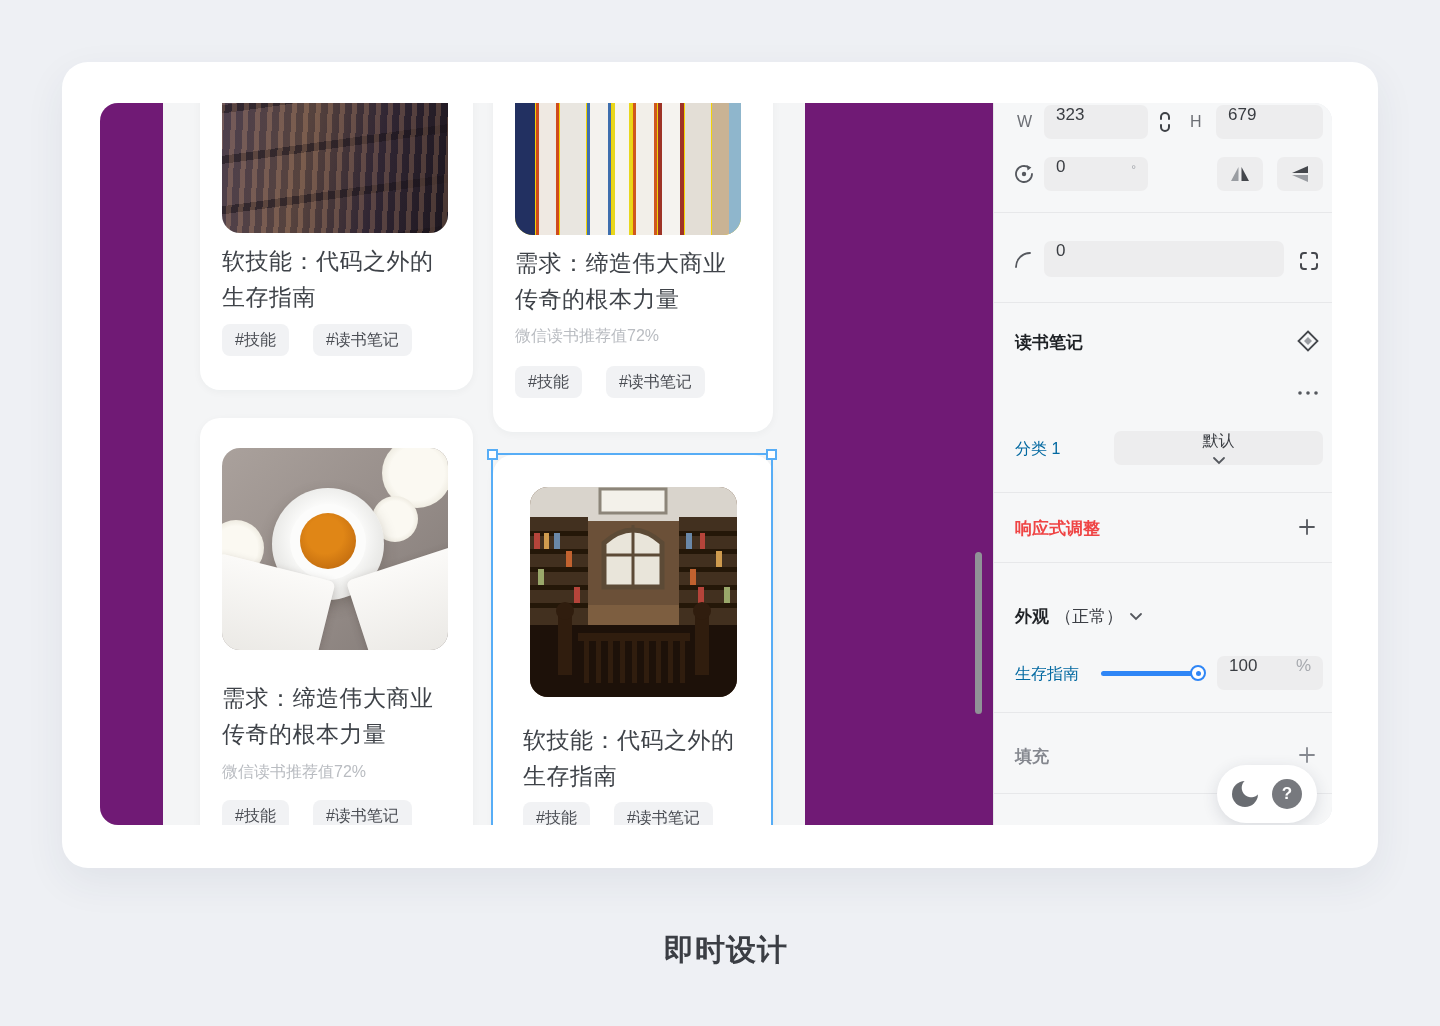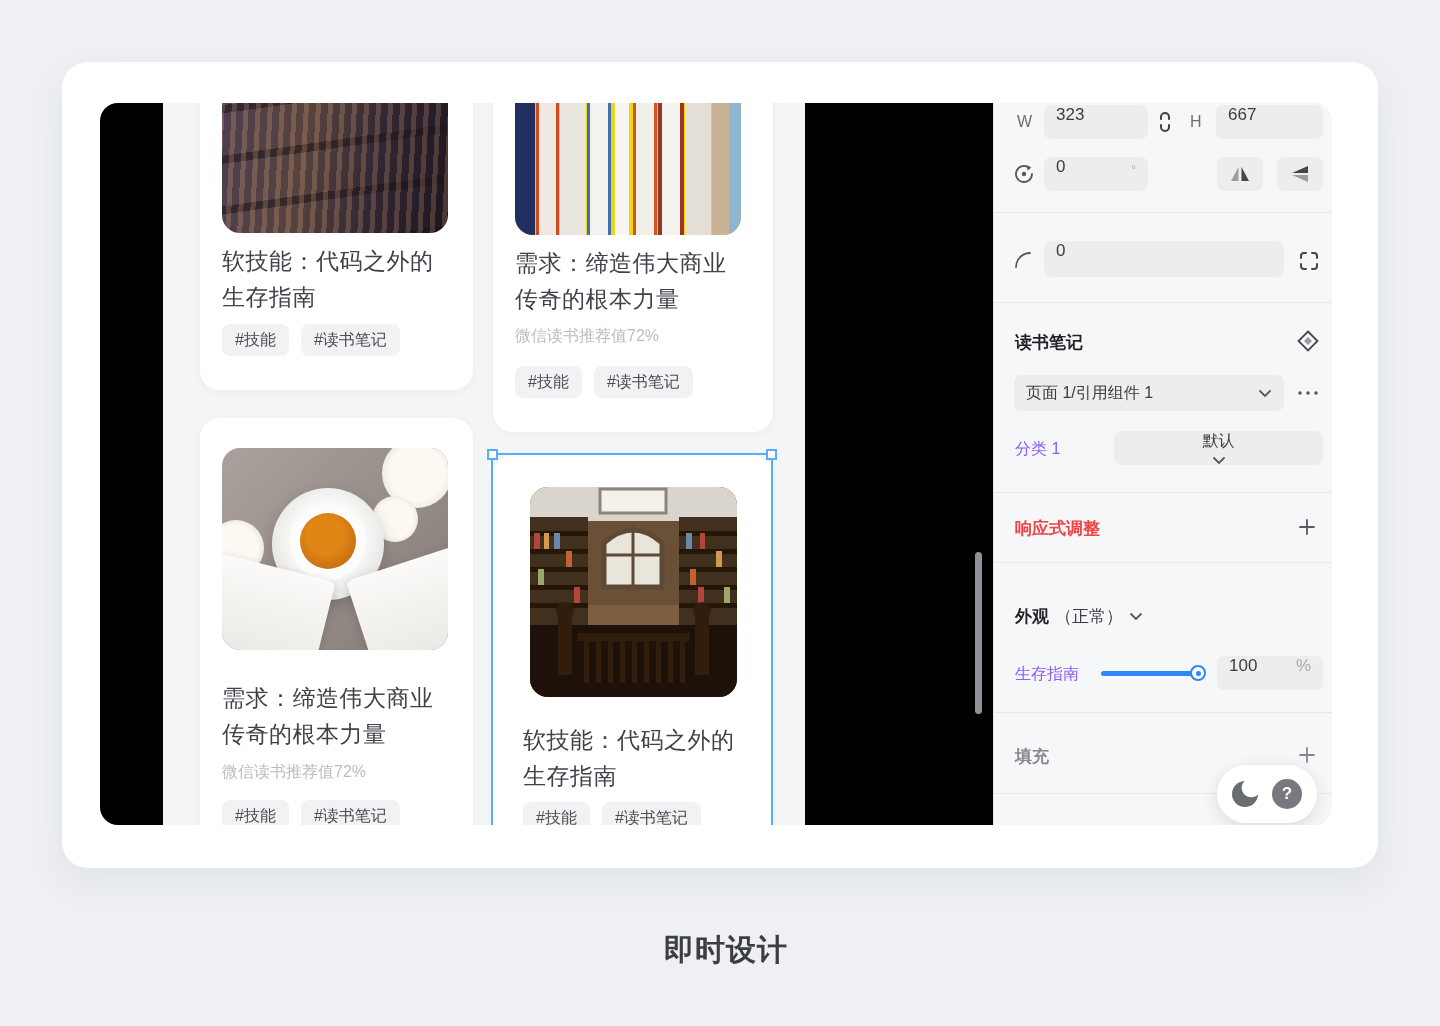--- a/index.html
+++ b/index.html
@@ -10,27 +10,27 @@
   html,body{width:1440px;height:1026px;}
   body{background:#eef0f4;position:relative;overflow:hidden;}
 
   
   .window{position:absolute;left:62px;top:62px;width:1316px;height:806px;background:#ffffff;
           border-radius:26px;box-shadow:0 14px 40px rgba(40,55,80,.07);}
   .shot{position:absolute;left:38px;top:41px;width:1232px;height:722px;border-radius:18px;
         overflow:hidden;background:#e9ebee;}
 
   
-  .canvas{position:absolute;left:0;top:0;width:893px;height:722px;background:#000000;overflow:hidden;}
+  .canvas{position:absolute;left:0;top:0;width:893px;height:722px;background:#701a75;overflow:hidden;}
   .artboard{position:absolute;left:63px;top:0;width:642px;height:722px;background:#f4f5f6;}
   .card{position:absolute;background:#ffffff;border-radius:20px;box-shadow:0 2px 8px rgba(30,40,60,.04);}
   .card-img{position:absolute;border-radius:18px;overflow:hidden;}
   .card-title{position:absolute;font-size:23px;line-height:36px;color:#3f4349;letter-spacing:.5px;}
   .card-sub{position:absolute;font-size:16px;color:#b9bcc1;}
-  .tagrow{position:absolute;display:flex;gap:12px;}
+  .tagrow{position:absolute;display:flex;gap:24px;}
   .tag{display:inline-flex;align-items:center;height:32px;padding:0 13px;border-radius:8px;
        background:#f1f2f4;font-size:16px;color:#4a4d53;white-space:nowrap;}
 
   
   .img-shelf{background:
      repeating-linear-gradient(93deg, rgba(198,146,112,.30) 0 5px, rgba(70,52,60,.18) 5px 12px),
      repeating-linear-gradient(172deg, transparent 0 42px, rgba(16,12,18,.55) 42px 50px),
      linear-gradient(100deg,#4d4152 0%,#5a463e 38%,#2c2331 68%,#141018 100%);}
   .img-tea{background:linear-gradient(135deg,#aaa19c 0%,#968d89 55%,#827a76 100%);}
   .tea-saucer{position:absolute;left:50px;top:40px;width:112px;height:112px;border-radius:50%;
@@ -48,21 +48,21 @@
   .handle{position:absolute;width:11px;height:11px;background:#fff;border:2px solid var(--selection);}
 
   .vscroll{position:absolute;width:7px;border-radius:4px;background:#909297;}
 
   
   .panel{position:absolute;left:893px;top:0;width:339px;height:722px;background:#f6f7f8;border-left:1px solid #e4e5e7;}
   .divider{position:absolute;left:0;width:339px;height:1px;background:#e7e8ea;}
   .p-abs{position:absolute;justify-content:center;}
   .field{position:absolute;background:#ededee;border-radius:7px;display:flex;align-items:flex-start;
          padding:0 12px;font-size:17px;color:#3a3d42;}
-  .p-label{position:absolute;font-size:16px;color:#8b5cf6;}
+  .p-label{position:absolute;font-size:16px;color:#0369a1;}
   .p-header{position:absolute;font-size:17px;font-weight:700;color:#1f2226;}
   .ibtn{position:absolute;background:#ededee;border-radius:7px;display:flex;align-items:center;justify-content:center;}
   .icon{display:flex;align-items:center;justify-content:center;}
   .dropdown{position:absolute;background:#ededee;border-radius:7px;display:flex;align-items:center;
             padding:0 12px;font-size:16px;color:#3a3d42;justify-content:space-between;}
   .deg{font-size:12px;color:#a6a9ae;margin-left:auto;align-self:flex-start;padding-top:6px;}
   .unit{color:#a6a9ae;margin-left:auto;}
 
   .slider-track{position:absolute;height:5px;border-radius:3px;background:var(--accent);}
   .slider-knob{position:absolute;width:16px;height:16px;border-radius:50%;background:#fff;border:2px solid var(--accent);
@@ -238,21 +238,21 @@
         <span>323</span>
       </div>
       <div class="icon p-abs" style="left:162px;top:8px;">
         <svg width="18" height="22" viewBox="0 0 18 22" fill="none" stroke="#3f4247" stroke-width="2" stroke-linecap="round">
           <path d="M5 8 V6 a4 4 0 0 1 4 -4 a4 4 0 0 1 4 4 V8"></path>
           <path d="M5 14 V16 a4 4 0 0 0 4 4 a4 4 0 0 0 4 -4 V14"></path>
         </svg>
       </div>
       <div class="p-label" style="left:196px;top:10px;color:#6c6f75;">H</div>
       <div class="field" style="left:222px;top:2px;width:107px;height:34px;">
-        <span>667</span>
+        <span>679</span>
       </div>
 
       <div class="icon p-abs" style="left:19px;top:60px;">
         <svg width="22" height="22" viewBox="0 0 22 22" fill="none">
           <path d="M15.8 4.6 A8 8 0 1 0 19 11" stroke="#55585e" stroke-width="1.8" stroke-linecap="round"></path>
           <path d="M13.6 2 L18.4 4.4 L14.6 7.6 Z" fill="#55585e"></path>
           <circle cx="11" cy="11" r="2.2" fill="#55585e"></circle>
         </svg>
       </div>
       <div class="field" style="left:50px;top:54px;width:104px;height:34px;">
@@ -292,28 +292,20 @@
       </div>
 
       <div class="divider" style="top:199px;"></div>
 
       <div class="p-header" style="left:21px;top:228px;">读书笔记</div>
       <div class="icon p-abs" style="left:302px;top:226px;">
         <svg width="24" height="24" viewBox="0 0 24 24" fill="none">
           <path d="M12 2.5 L21.5 12 L12 21.5 L2.5 12 Z" stroke="#44474c" stroke-width="1.8"></path>
           <path d="M12 8 L16 12 L12 16 L8 12 Z" fill="#9a9da2"></path>
         </svg>
-      </div>
-      <div class="dropdown" style="left:20px;top:272px;width:270px;height:36px;">
-        <span>页面 1/引用组件 1</span>
-        <span class="icon">
-          <svg width="14" height="9" viewBox="0 0 14 9" fill="none" stroke="#55585e" stroke-width="1.8" stroke-linecap="round">
-              <path d="M2 2 L7 7 L12 2"></path>
-            </svg>
-        </span>
       </div>
       <div class="icon p-abs" style="left:300px;top:282px;">
         <svg width="28" height="16" viewBox="0 0 28 16">
             <g fill="#55585e">
               <circle cx="6" cy="8" r="1.8"></circle>
               <circle cx="14" cy="8" r="1.8"></circle>
               <circle cx="22" cy="8" r="1.8"></circle>
             </g>
           </svg>
       </div>

